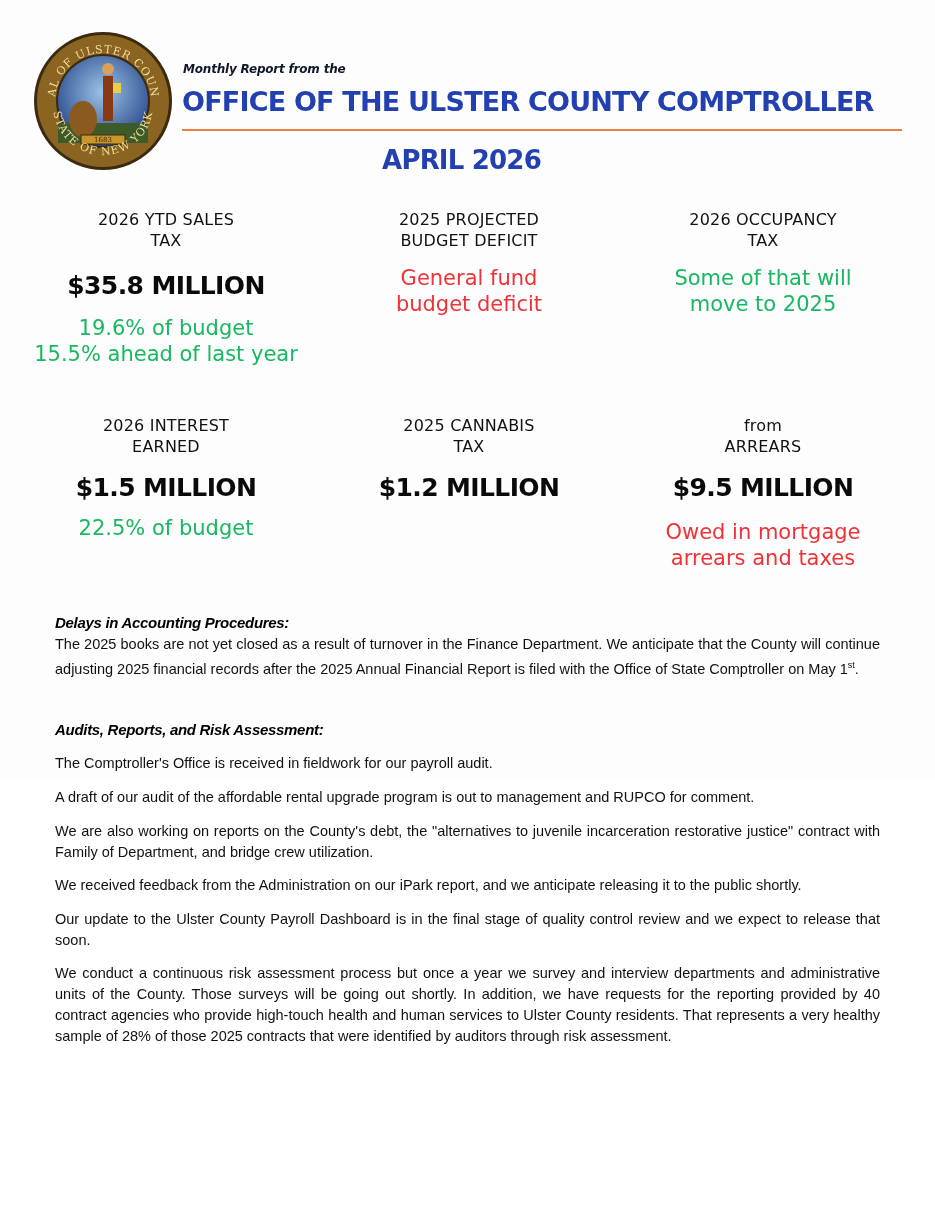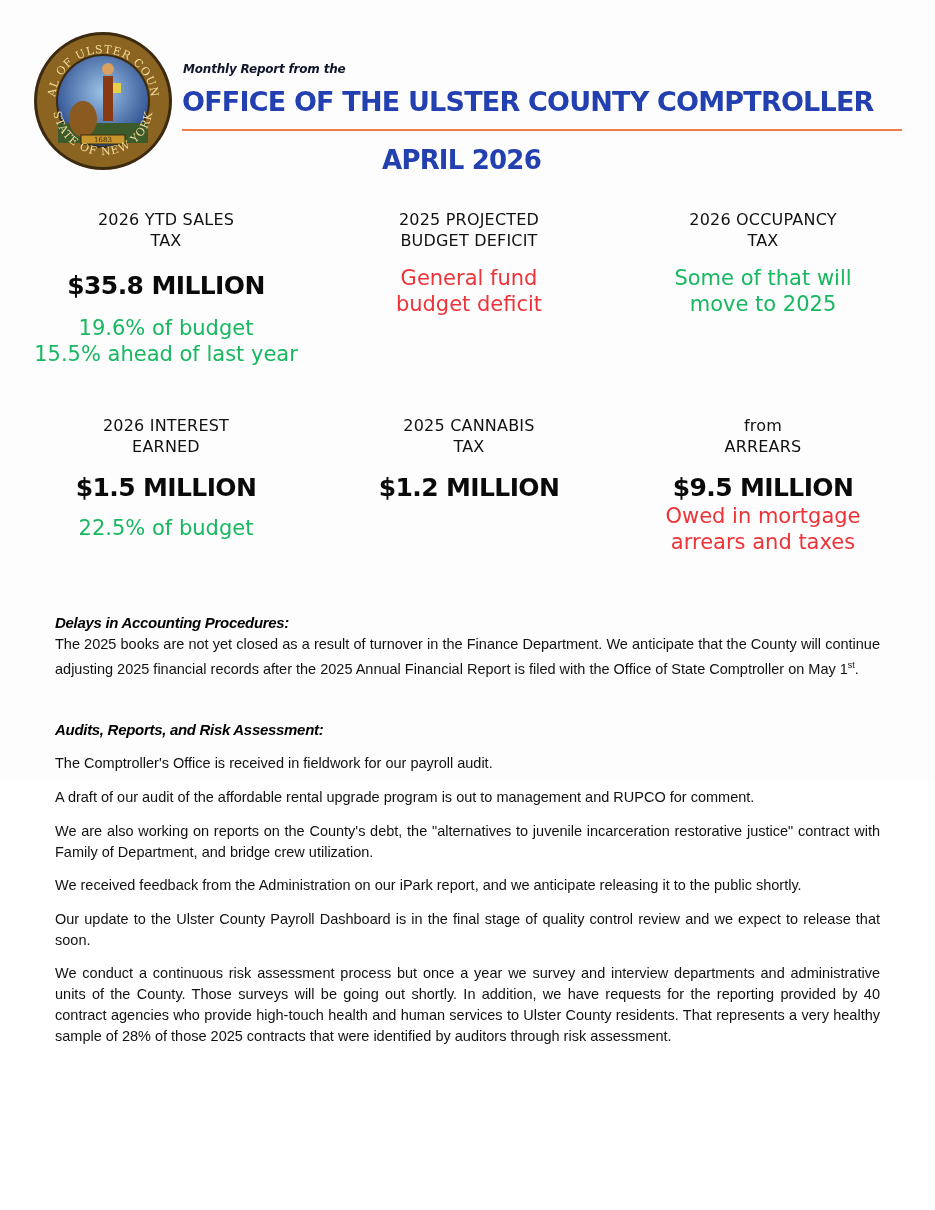--- a/index.html
+++ b/index.html
@@ -114,21 +114,21 @@
   <div class="value" style="margin-top:16px;">$1.5 MILLION</div>
   <div class="note green" style="margin-top:12px;">22.5% of budget</div>
 </div>
 <div class="stat" style="left:319px; top:415px;">
   <div class="label"><span>2025 CANNABIS</span><br><span>TAX</span></div>
   <div class="value" style="margin-top:16px;">$1.2 MILLION</div>
 </div>
 <div class="stat" style="left:613px; top:415px;">
   <div class="label"><span>from</span><br><span>ARREARS</span></div>
   <div class="value" style="margin-top:16px;">$9.5 MILLION</div>
-  <div class="note red" style="margin-top:0;">Owed in mortgage
+  <div class="note red" style="margin-top:16px;">Owed in mortgage
 arrears and taxes</div>
 </div>
 
 <div class="section-heading" style="top:614px;">Delays in Accounting Procedures:</div>
 <div class="para" style="top:634px;"><span>The 2025 books are not yet closed as a result of turnover in the Finance Department. We anticipate that the County will continue adjusting 2025 financial records after the 2025 Annual Financial Report is filed with the Office of State Comptroller on May 1</span><sup>st</sup><span>.</span></div>
 
 <div class="section-heading" style="top:721px;">Audits, Reports, and Risk Assessment:</div>
 <div class="para" style="top:753px;">The Comptroller's Office is received in fieldwork for our payroll audit.</div>
 <div class="para" style="top:787px;">A draft of our audit of the affordable rental upgrade program is out to management and RUPCO for comment.</div>
 <div class="para" style="top:821px;">We are also working on reports on the County's debt, the "alternatives to juvenile incarceration restorative justice" contract with Family of Department, and bridge crew utilization.</div>

